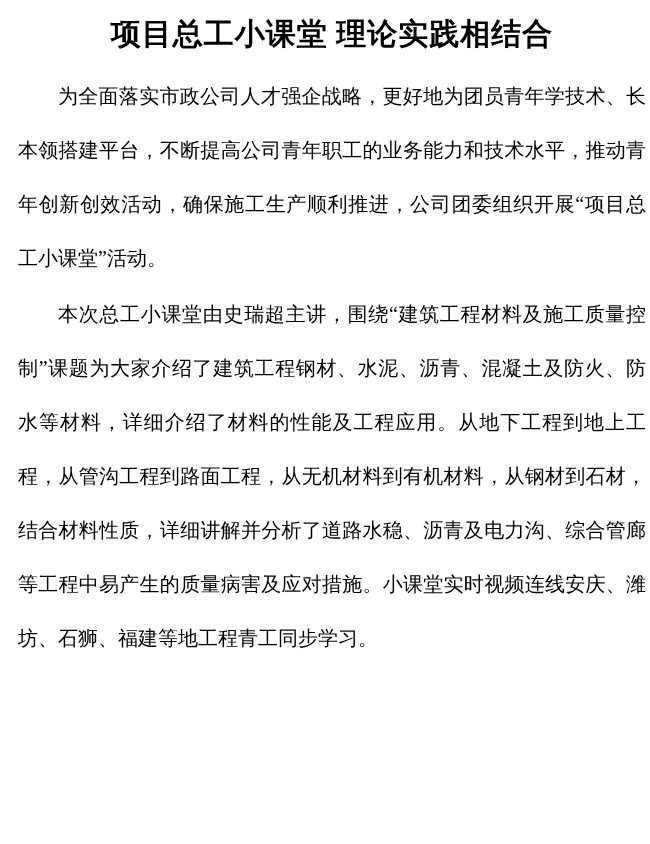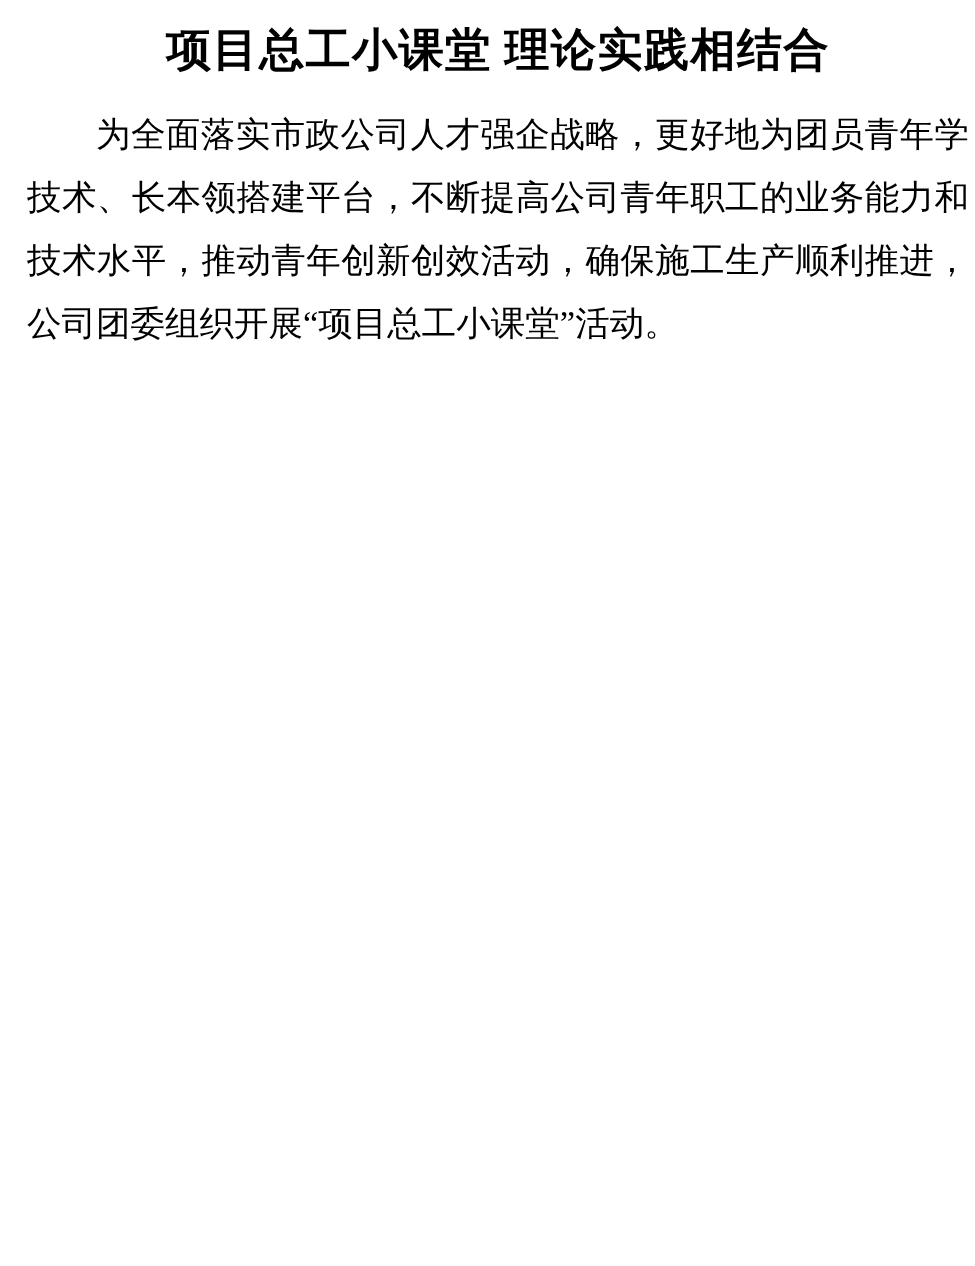--- a/index.html
+++ b/index.html
@@ -24,31 +24,32 @@
   .doc-title {
     text-align: center;
     font-size: 30px;
     font-weight: bold;
     line-height: 1.35;
     letter-spacing: 1px;
     margin: 4px 0 14px 0;
     white-space: nowrap;
   }
   .doc-body {
-    font-size: 23px;
-    line-height: 42px;
+    font-size: 20px;
+    line-height: 54px;
     text-align: justify;
     text-justify: inter-ideograph;
   }
   .para {
     margin: 0 0 2px 0;
     text-indent: 2em;
   }
 </style>
 </head>
 <body>
 
 <div class="page">
   <h1 class="doc-title">项目总工小课堂  理论实践相结合</h1>
   <div class="doc-body">
     <p class="para">为全面落实市政公司人才强企战略，更好地为团员青年学技术、长本领搭建平台，不断提高公司青年职工的业务能力和技术水平，推动青年创新创效活动，确保施工生产顺利推进，公司团委组织开展“项目总工小课堂”活动。</p>
+    <p class="para">本次总工小课堂由史瑞超主讲，围绕“建筑工程材料及施工质量控制”课题为大家介绍了建筑工程钢材、水泥、沥青、混凝土及防火、防水等材料，详细介绍了材料的性能及工程应用。从地下工程到地上工程，从管沟工程到路面工程，从无机材料到有机材料，从钢材到石材，结合材料性质，详细讲解并分析了道路水稳、沥青及电力沟、综合管廊等工程中易产生的质量病害及应对措施。小课堂实时视频连线安庆、潍坊、石狮、福建等地工程青工同步学习。</p>
   </div>
 </div>
 
 </body></html>

